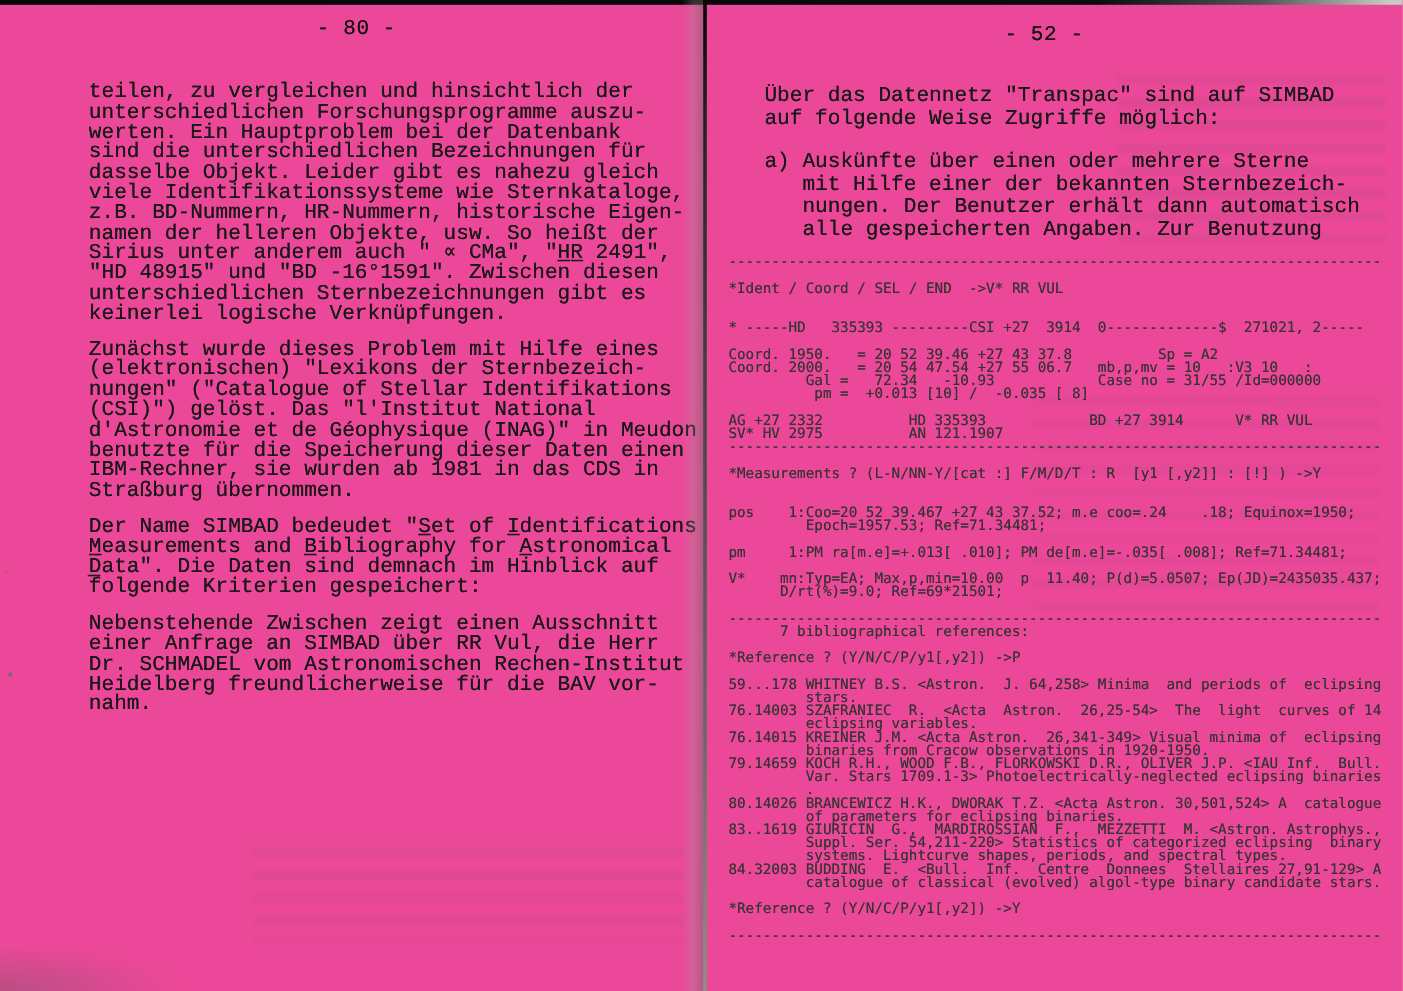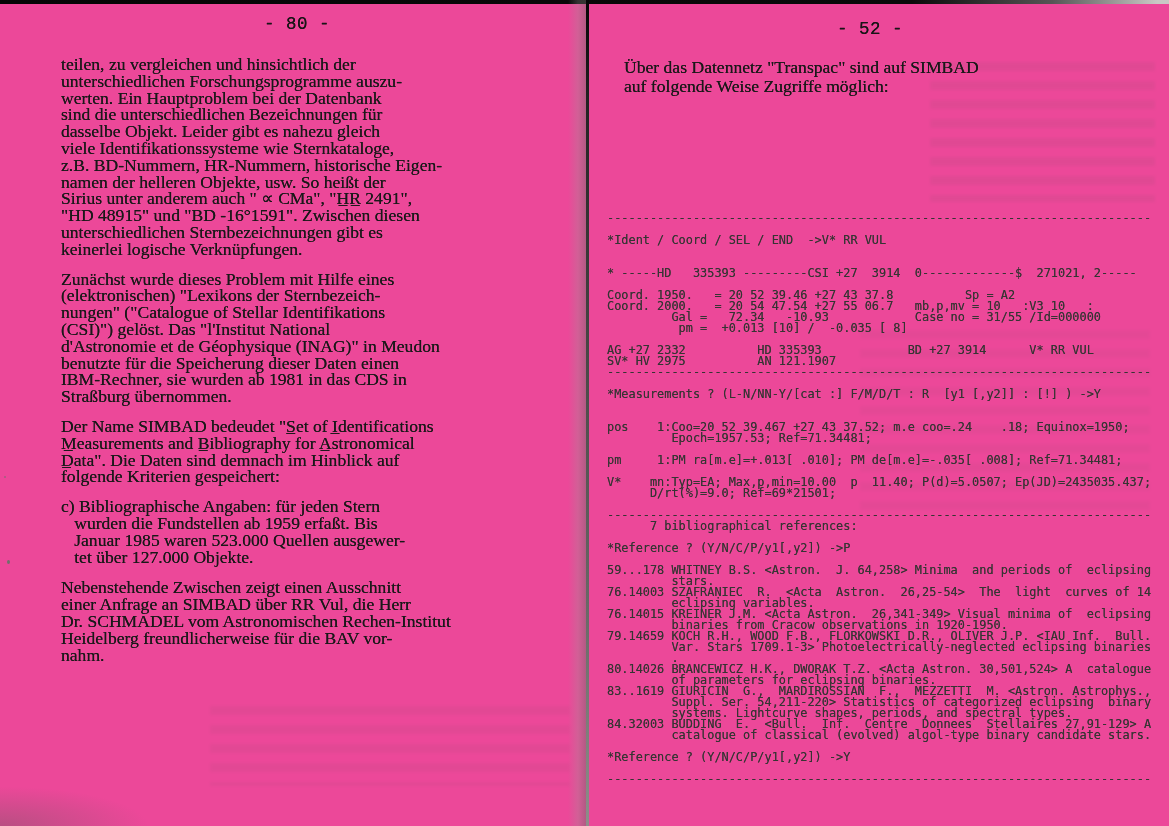--- a/index.html
+++ b/index.html
@@ -39,22 +39,22 @@
   .ghost2{left:860px;top:330px;width:290px;height:190px;opacity:.045;}
   .ghost3{left:210px;top:706px;width:360px;height:80px;opacity:.06;}
   
   .pageno{
     position:absolute;font-size:17.5px;color:#161616;letter-spacing:.5px;
     text-shadow:0 0 .5px rgba(0,0,0,.85);
   }
   .pageno-left{left:264px;top:14px;}
   .pageno-right{left:837px;top:19px;}
   .typed{
-    font-family:Liberation Serif, serif;
-    white-space:pre;margin:0;color:#191919;
+    font-family:Liberation Mono, monospace;
+    white-space:pre;margin:13px;color:#191919;
     text-shadow:0 0 .5px rgba(20,20,20,.9);
   }
   .col-80{
     position:absolute;left:61px;top:56px;width:520px;
   }
   .col-80 .typed{font-size:17.6px;line-height:16.8px;margin-bottom:13px;}
   .col-80 .typed.last{margin-top:14px;}
   .col-81-intro{
     position:absolute;left:624px;top:58px;width:540px;
   }
@@ -98,40 +98,40 @@
 nungen" ("Catalogue of Stellar Identifikations
 (CSI)") gelöst. Das "l'Institut National
 d'Astronomie et de Géophysique (INAG)" in Meudon
 benutzte für die Speicherung dieser Daten einen
 IBM-Rechner, sie wurden ab 1981 in das CDS in
 Straßburg übernommen.</pre>
       <pre class="typed">Der Name SIMBAD bedeudet "S̲et of I̲dentifications
 M̲easurements and B̲ibliography for A̲stronomical
 D̲ata". Die Daten sind demnach im Hinblick auf
 folgende Kriterien gespeichert:</pre>
-      <pre class="typed">c) Bibliographische Angaben: für jeden Stern
-   wurden die Fundstellen ab 1959 erfaßt. Bis
-   Januar 1985 waren 523.000 Quellen ausgewer-
-   tet über 127.000 Objekte.</pre>
       <pre class="typed last">Nebenstehende Zwischen zeigt einen Ausschnitt
 einer Anfrage an SIMBAD über RR Vul, die Herr
 Dr. SCHMADEL vom Astronomischen Rechen-Institut
 Heidelberg freundlicherweise für die BAV vor-
 nahm.</pre>
     </div>
   </div>
 
   <div class="binding-shadow"></div>
   <div class="binding-line"></div>
 
   <div>
     <div class="pageno pageno-right">- 52 -</div>
     <div class="col-81-intro">
       <pre class="typed">Über das Datennetz "Transpac" sind auf SIMBAD
 auf folgende Weise Zugriffe möglich:</pre>
+      <pre class="typed">a) Auskünfte über einen oder mehrere Sterne
+   mit Hilfe einer der bekannten Sternbezeich-
+   nungen. Der Benutzer erhält dann automatisch
+   alle gespeicherten Angaben. Zur Benutzung</pre>
     </div>
     <pre class="terminal">----------------------------------------------------------------------------
 
 *Ident / Coord / SEL / END  -&gt;V* RR VUL
 
 
 * -----HD   335393 ---------CSI +27  3914  0-------------$  271021, 2-----
 
 Coord. 1950.   = 20 52 39.46 +27 43 37.8          Sp = A2
 Coord. 2000.   = 20 54 47.54 +27 55 06.7   mb,p,mv = 10   :V3 10   :

